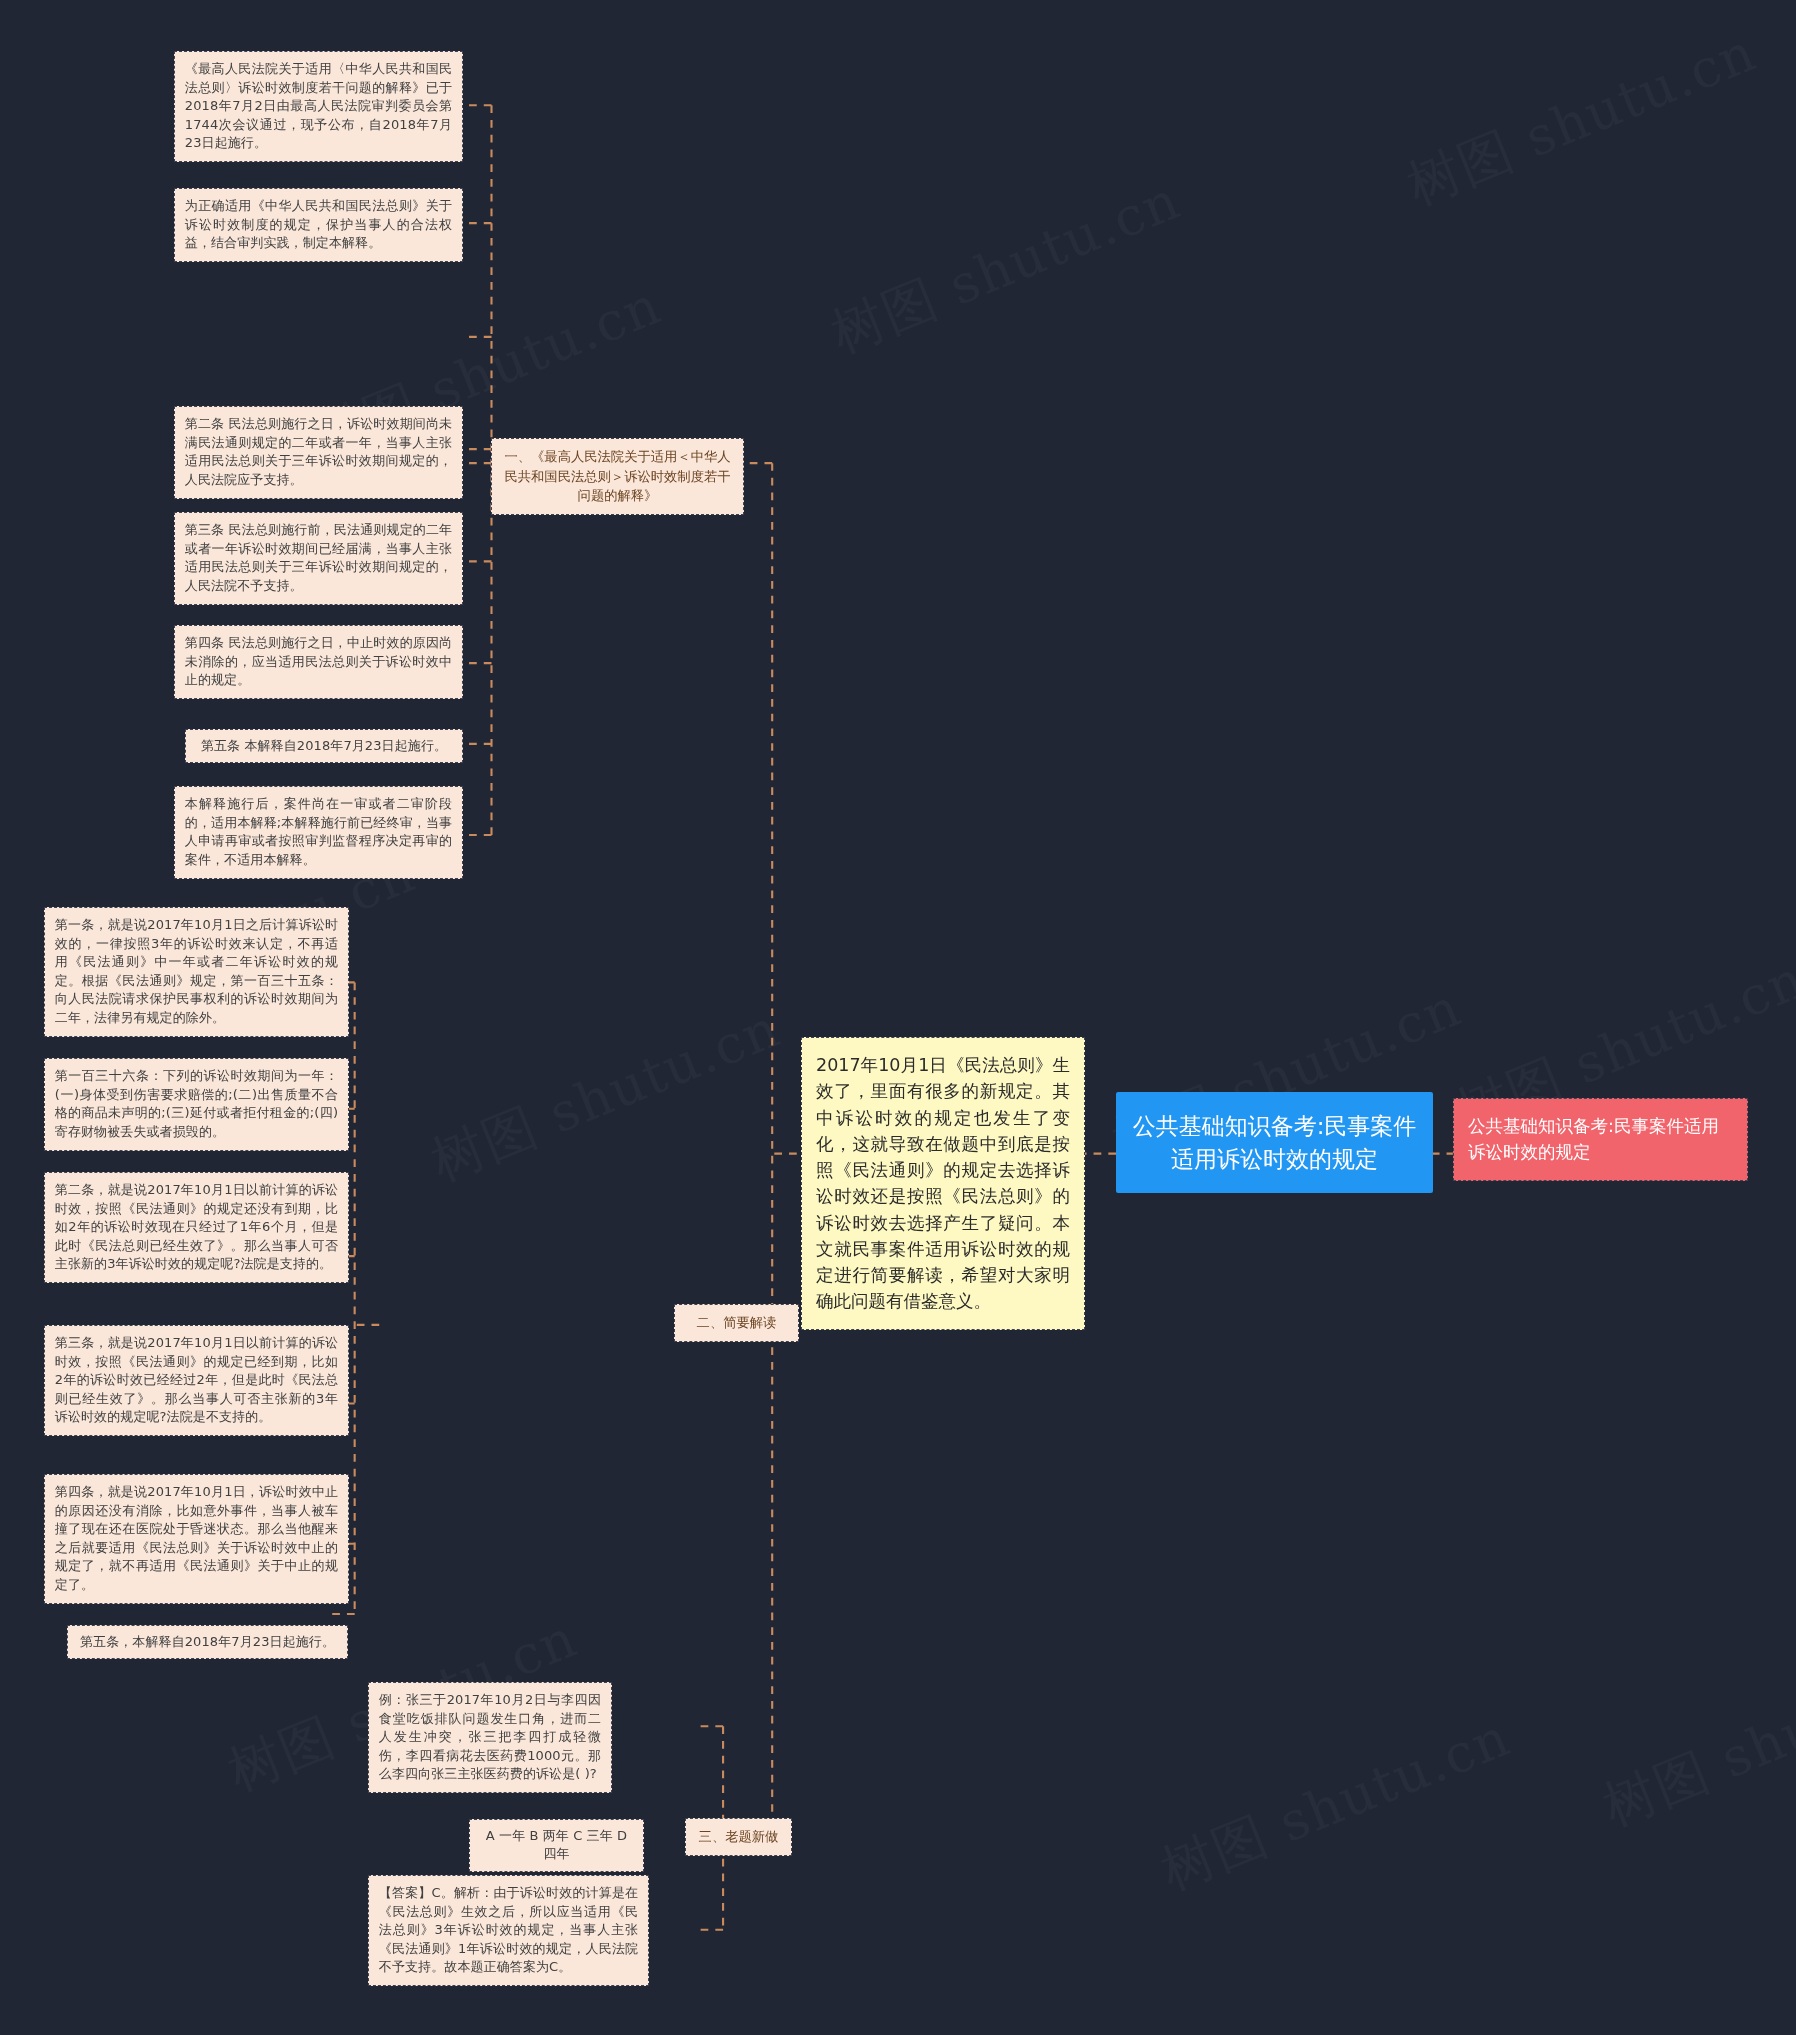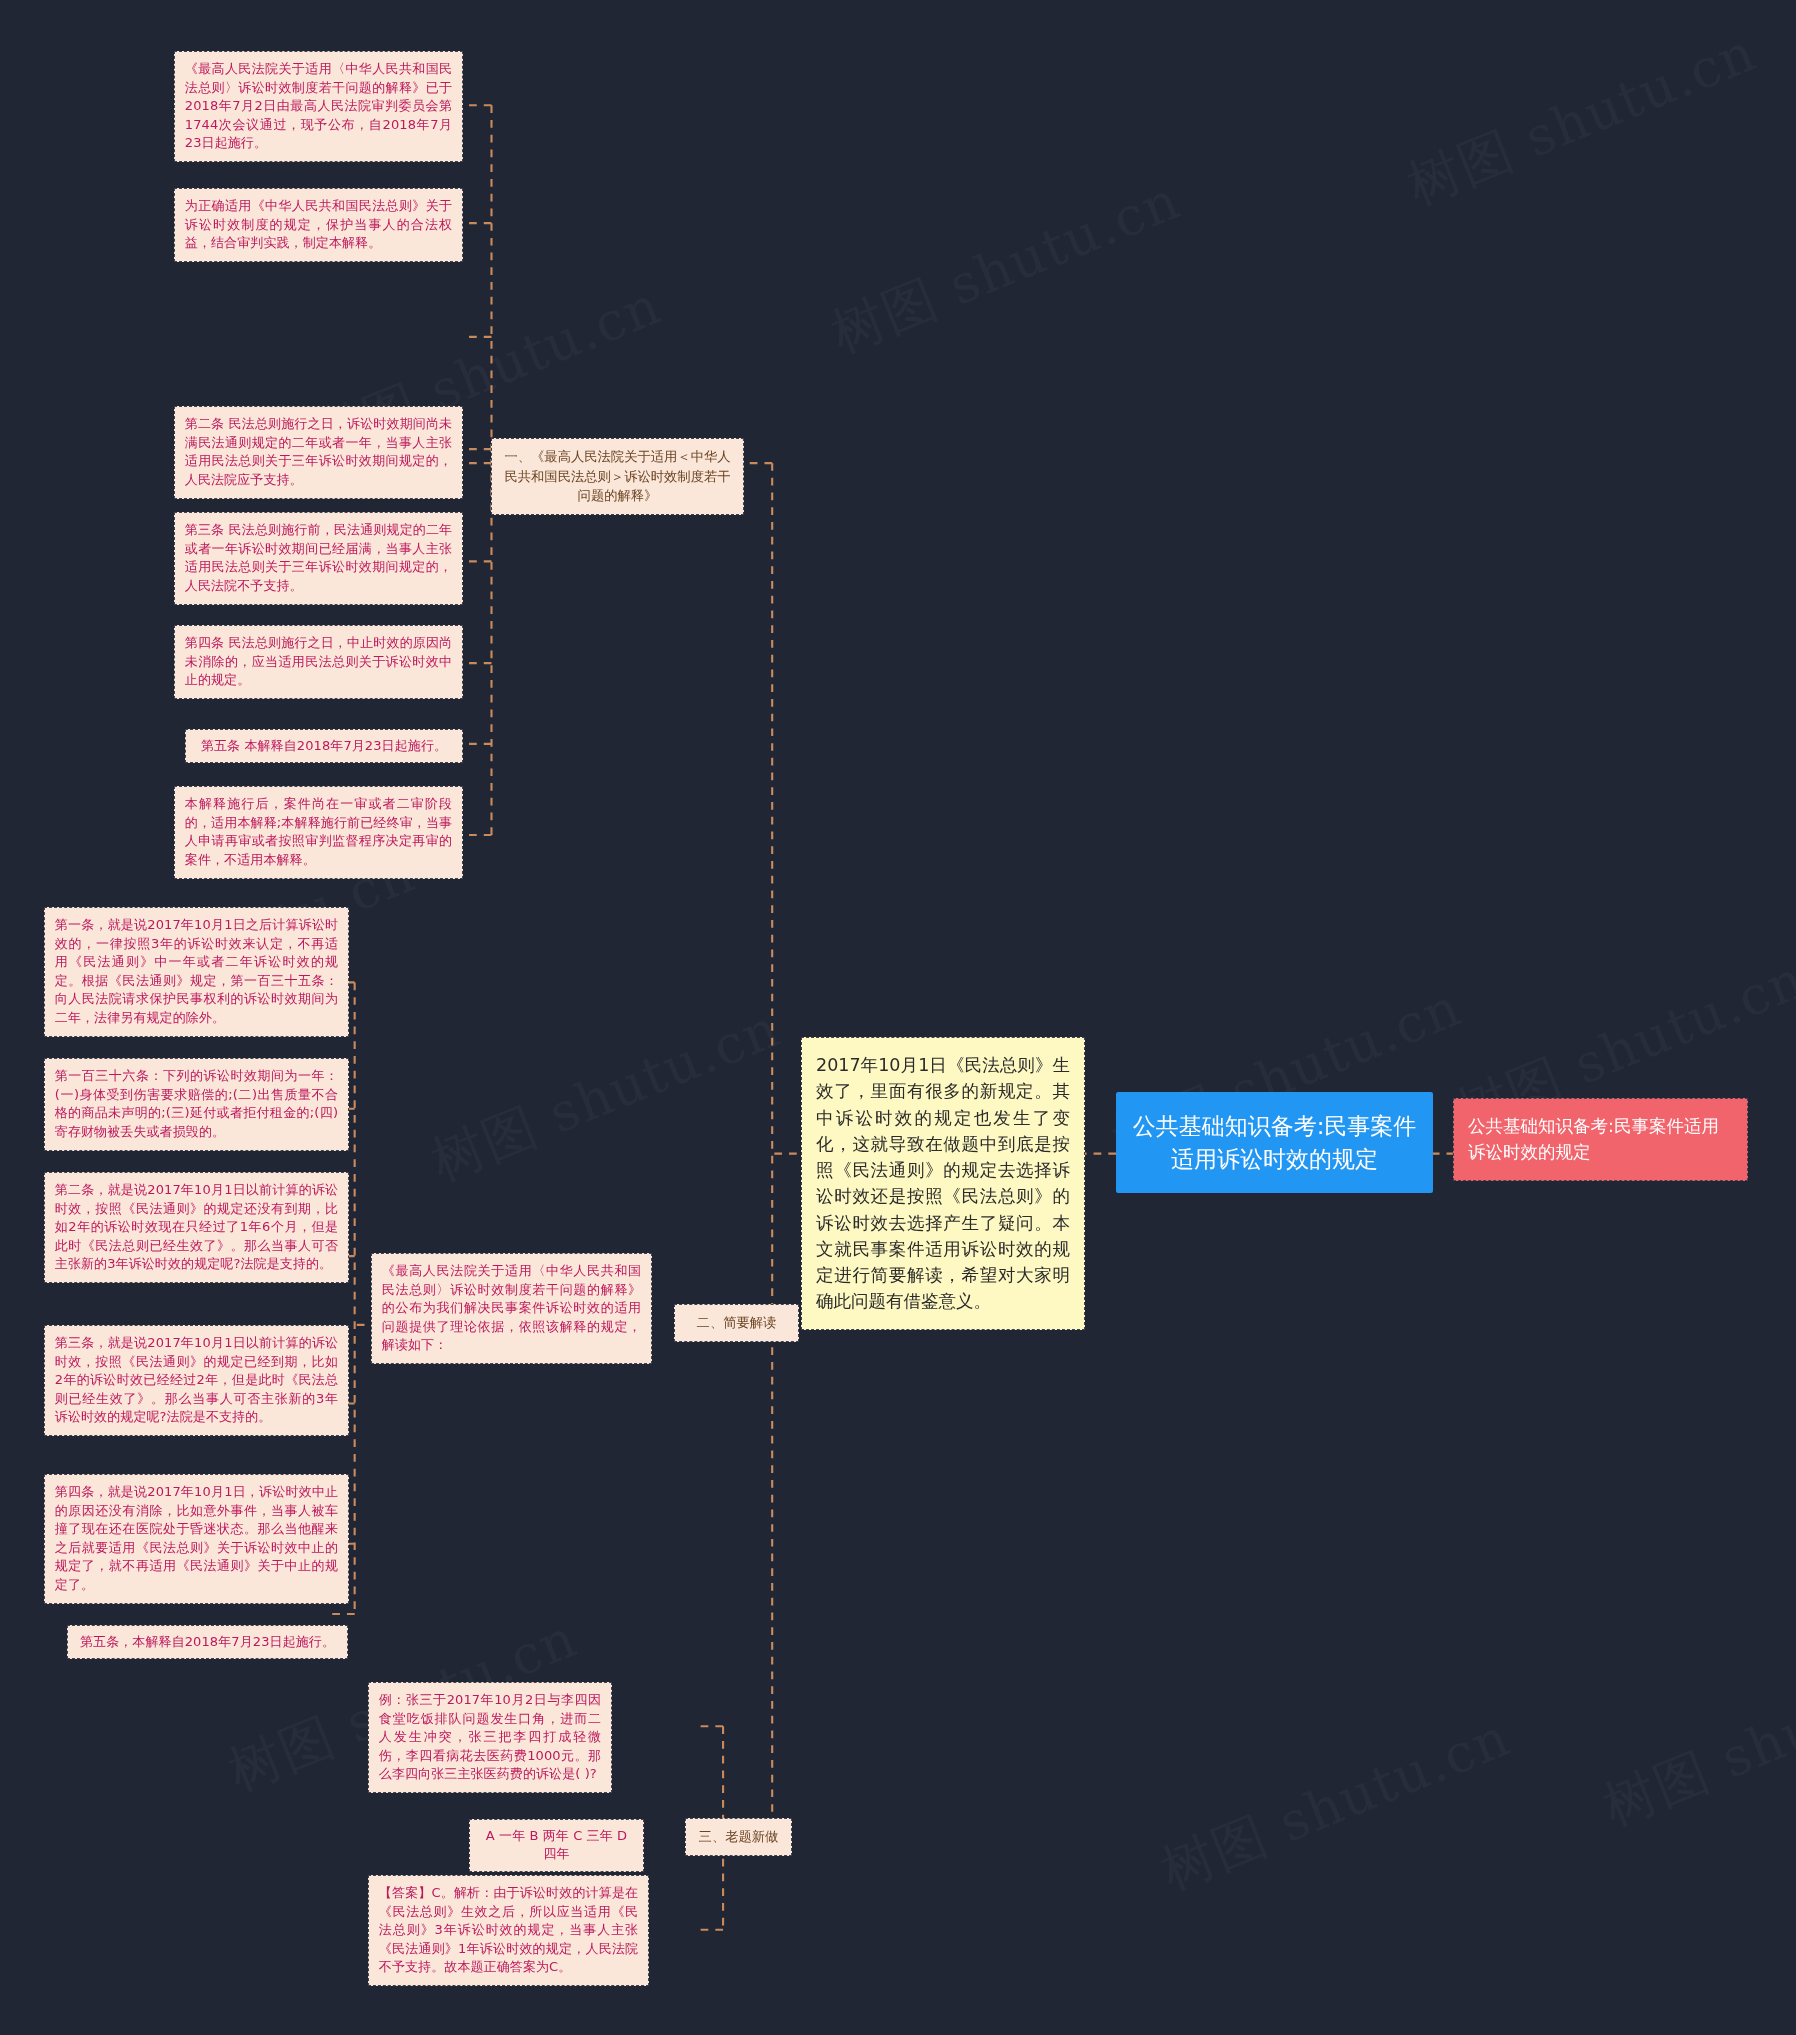--- a/index.html
+++ b/index.html
@@ -29,21 +29,21 @@
 
   
   .node{
     position:absolute;
     box-sizing:border-box;
     z-index:2;
   }
   .leaf{
     background:#fae7da;
     border:1.4px dashed #3d4152;
-    color:#be185d;
+    color:#404040;
     font-size:13px;
     line-height:1.42;
     padding:8.4px 9.8px;
     text-align:justify;
     letter-spacing:0.1px;
   }
   .leaf.center{text-align:center;}
   .leaf.one{padding:7px 11.2px;}
 
   .branch{
@@ -162,21 +162,20 @@
   <div class="node leaf" style="left:174px;top:51px;width:289px;">《最高人民法院关于适用〈中华人民共和国民法总则〉诉讼时效制度若干问题的解释》已于2018年7月2日由最高人民法院审判委员会第1744次会议通过，现予公布，自2018年7月23日起施行。</div>
   <div class="node leaf" style="left:174px;top:188px;width:289px;">为正确适用《中华人民共和国民法总则》关于诉讼时效制度的规定，保护当事人的合法权益，结合审判实践，制定本解释。</div>
   <div class="node leaf" style="left:174px;top:406px;width:289px;">第二条 民法总则施行之日，诉讼时效期间尚未满民法通则规定的二年或者一年，当事人主张适用民法总则关于三年诉讼时效期间规定的，人民法院应予支持。</div>
   <div class="node leaf" style="left:174px;top:512px;width:289px;">第三条 民法总则施行前，民法通则规定的二年或者一年诉讼时效期间已经届满，当事人主张适用民法总则关于三年诉讼时效期间规定的，人民法院不予支持。</div>
   <div class="node leaf" style="left:174px;top:625px;width:289px;">第四条 民法总则施行之日，中止时效的原因尚未消除的，应当适用民法总则关于诉讼时效中止的规定。</div>
   <div class="node leaf one center" style="left:185px;top:729px;width:278px;">第五条 本解释自2018年7月23日起施行。</div>
   <div class="node leaf" style="left:174px;top:786px;width:289px;">本解释施行后，案件尚在一审或者二审阶段的，适用本解释;本解释施行前已经终审，当事人申请再审或者按照审判监督程序决定再审的案件，不适用本解释。</div>
 
   <div class="node branch" style="left:674px;top:1304px;width:125px;">二、简要解读</div>
 
-  <div class="node leaf" style="left:371px;top:1253px;width:281px;">《最高人民法院关于适用〈中华人民共和国民法总则〉诉讼时效制度若干问题的解释》的公布为我们解决民事案件诉讼时效的适用问题提供了理论依据，依照该解释的规定，解读如下：</div>
 
   <div class="node leaf" style="left:44px;top:907px;width:305px;">第一条，就是说2017年10月1日之后计算诉讼时效的，一律按照3年的诉讼时效来认定，不再适用《民法通则》中一年或者二年诉讼时效的规定。根据《民法通则》规定，第一百三十五条：向人民法院请求保护民事权利的诉讼时效期间为二年，法律另有规定的除外。</div>
   <div class="node leaf" style="left:44px;top:1058px;width:305px;">第一百三十六条：下列的诉讼时效期间为一年：(一)身体受到伤害要求赔偿的;(二)出售质量不合格的商品未声明的;(三)延付或者拒付租金的;(四)寄存财物被丢失或者损毁的。</div>
   <div class="node leaf" style="left:44px;top:1172px;width:305px;">第二条，就是说2017年10月1日以前计算的诉讼时效，按照《民法通则》的规定还没有到期，比如2年的诉讼时效现在只经过了1年6个月，但是此时《民法总则已经生效了》。那么当事人可否主张新的3年诉讼时效的规定呢?法院是支持的。</div>
   <div class="node leaf" style="left:44px;top:1325px;width:305px;">第三条，就是说2017年10月1日以前计算的诉讼时效，按照《民法通则》的规定已经到期，比如2年的诉讼时效已经经过2年，但是此时《民法总则已经生效了》。那么当事人可否主张新的3年诉讼时效的规定呢?法院是不支持的。</div>
   <div class="node leaf" style="left:44px;top:1474px;width:305px;">第四条，就是说2017年10月1日，诉讼时效中止的原因还没有消除，比如意外事件，当事人被车撞了现在还在医院处于昏迷状态。那么当他醒来之后就要适用《民法总则》关于诉讼时效中止的规定了，就不再适用《民法通则》关于中止的规定了。</div>
   <div class="node leaf one center" style="left:67px;top:1625px;width:281px;">第五条，本解释自2018年7月23日起施行。</div>
 
   <div class="node branch" style="left:685px;top:1818px;width:107px;">三、老题新做</div>
 

